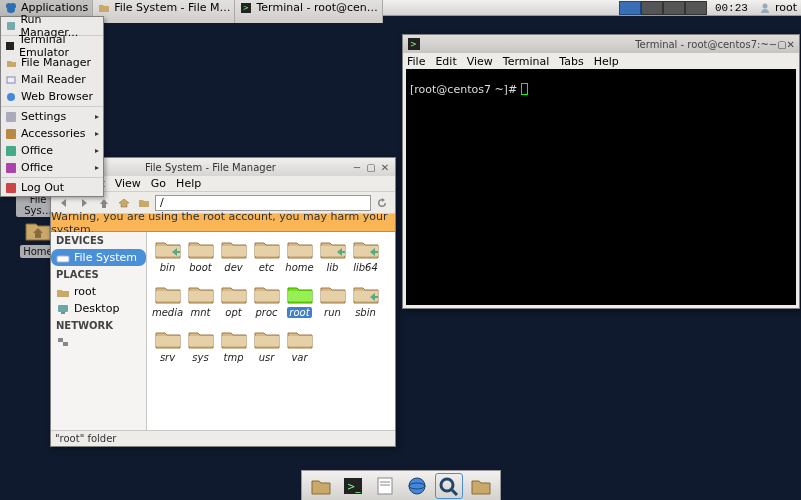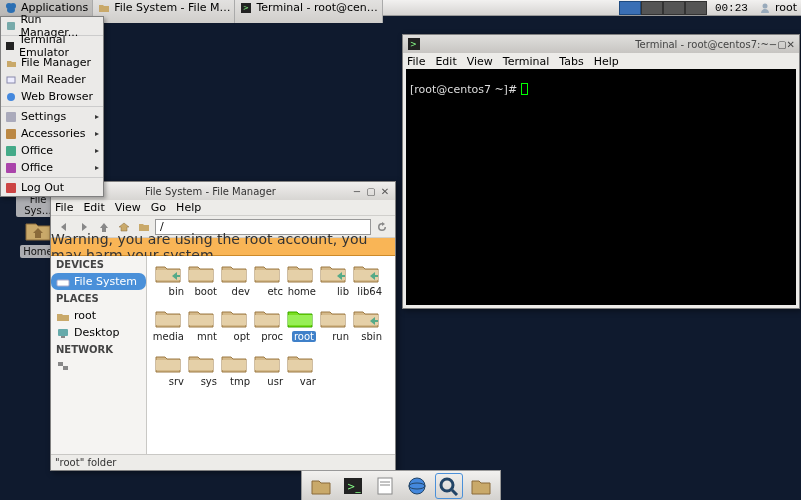--- a/index.html
+++ b/index.html
@@ -23,46 +23,46 @@
 .appmenu-sep { height: 1px; background: #ccc; margin: 1px 0; }
 .appmenu-icon { width: 12px; height: 12px; margin-right: 4px; display: inline-flex; align-items: center; justify-content: center; }
 .appmenu-arrow { position: absolute; right: 4px; font-size: 8px; color: #333; }
 
 
 .desk-icon { position: absolute; width: 44px; text-align: center; color: #fff; font-size: 10px; }
 .desk-icon .di-img { width: 30px; height: 26px; margin: 0 auto 3px; }
 .desk-icon .di-lbl { background: rgba(200,200,200,.85); color: #111; padding: 1px 3px; border-radius: 2px; display:inline-block; }
 
 
-.window { position: absolute; background: #fef9c3; border: 1px solid #808080; box-shadow: 2px 2px 6px rgba(0,0,0,.4); margin-top: 24px; }
+.window { position: absolute; background: #fef9c3; border: 1px solid #808080; box-shadow: 2px 2px 6px rgba(0,0,0,.4); }
 .titlebar { height: 18px; background: linear-gradient(#f0efed,#d7d5d2); display: flex; align-items: center; padding: 0 4px; font-size: 10px; color: #333; }
 .titlebar .tb-icon { width: 14px; height: 14px; margin-right: 3px; }
 .titlebar .tb-title { flex: 1; text-align: center; }
 .titlebar .tb-btn { width: 12px; height: 12px; margin-left: 2px; display: inline-flex; align-items: center; justify-content: center; cursor: pointer; color:#555; }
 
 .menubar { height: 16px; display: flex; align-items: center; padding: 0 4px; background: #edece9; border-bottom: 1px solid #d0cfcc; font-size: 11px; }
 .menubar span { margin-right: 10px; cursor: pointer; }
 
 
 .fm-toolbar { height: 22px; display: flex; align-items: center; padding: 0 4px; background: #edece9; border-bottom: 1px solid #d0cfcc; gap: 2px; }
 .tbtn { width: 18px; height: 18px; display: inline-flex; align-items: center; justify-content: center; border: 1px solid transparent; border-radius: 2px; cursor: pointer; color:#555; }
 .addrwrap { flex: 1; display: flex; align-items: center; gap:2px; }
 .addrbar { flex: 1; height: 16px; background: #fff; border: 1px solid #999; padding: 0 4px; font-size: 11px; }
 
-.fm-warn { height: 18px; background: #f9b556; color: #333; font-size: 14px; display: flex; align-items: center; justify-content: center; border-bottom: 1px solid #cc8a2a; }
+.fm-warn { height: 18px; background: #f9b556; color: #333; font-size: 11px; display: flex; align-items: center; justify-content: center; border-bottom: 1px solid #cc8a2a; }
 
 .fm-body { display: flex; height: 198px; }
 .fm-side { width: 96px; background: #f5f4f2; border-right: 1px solid #c9c8c5; overflow: hidden; }
 .side-hdr { font-weight: bold; font-size: 10px; padding: 3px 5px; color: #444; }
 .side-item { display: flex; align-items: center; padding: 2px 5px; font-size: 11px; cursor: pointer; gap:4px;border-radius:7px; }
 .side-item.sel { background: #4a90d9; color: #fff; }
 .side-ic { width: 14px; height: 12px; display:inline-block; }
 
 .fm-files { flex: 1; background: #fff; padding: 6px 4px; display: flex; flex-wrap: wrap; align-content: flex-start; gap: 0; overflow: auto; }
-.ficon { width: 33px; text-align: right; font-size: 10px; color: #222; margin: 0 0 10px 0; cursor: pointer; }
+.ficon { width: 33px; text-align: center; font-size: 10px; color: #222; margin: 0 0 10px 0; cursor: pointer; font-style: italic; }
 .ficon .fimg { width: 28px; height: 22px; margin: 0 auto 2px; }
 .ficon.sel .flb { background: #3f80c9; color: #fff; border-radius: 2px; padding: 0 2px; }
 .ficon.sel .fimg { filter: hue-rotate(50deg) saturate(3); }
 .folder-svg { width: 100%; height: 100%; }
 
 .fm-status { height: 16px; border-top: 1px solid #c9c8c5; padding: 0 4px; font-size: 10px; display: flex; align-items: center; color: #333; background: #edece9; }
 
 
 .term { position: absolute; background: #edece9; border: 1px solid #808080; box-shadow: 2px 2px 6px rgba(0,0,0,.4); }
 .term-titlebar { height: 18px; background: linear-gradient(#e0dfdd, #c7c5c2); display:flex; align-items:center; padding:0 4px; font-size:10px; color:#444; }

